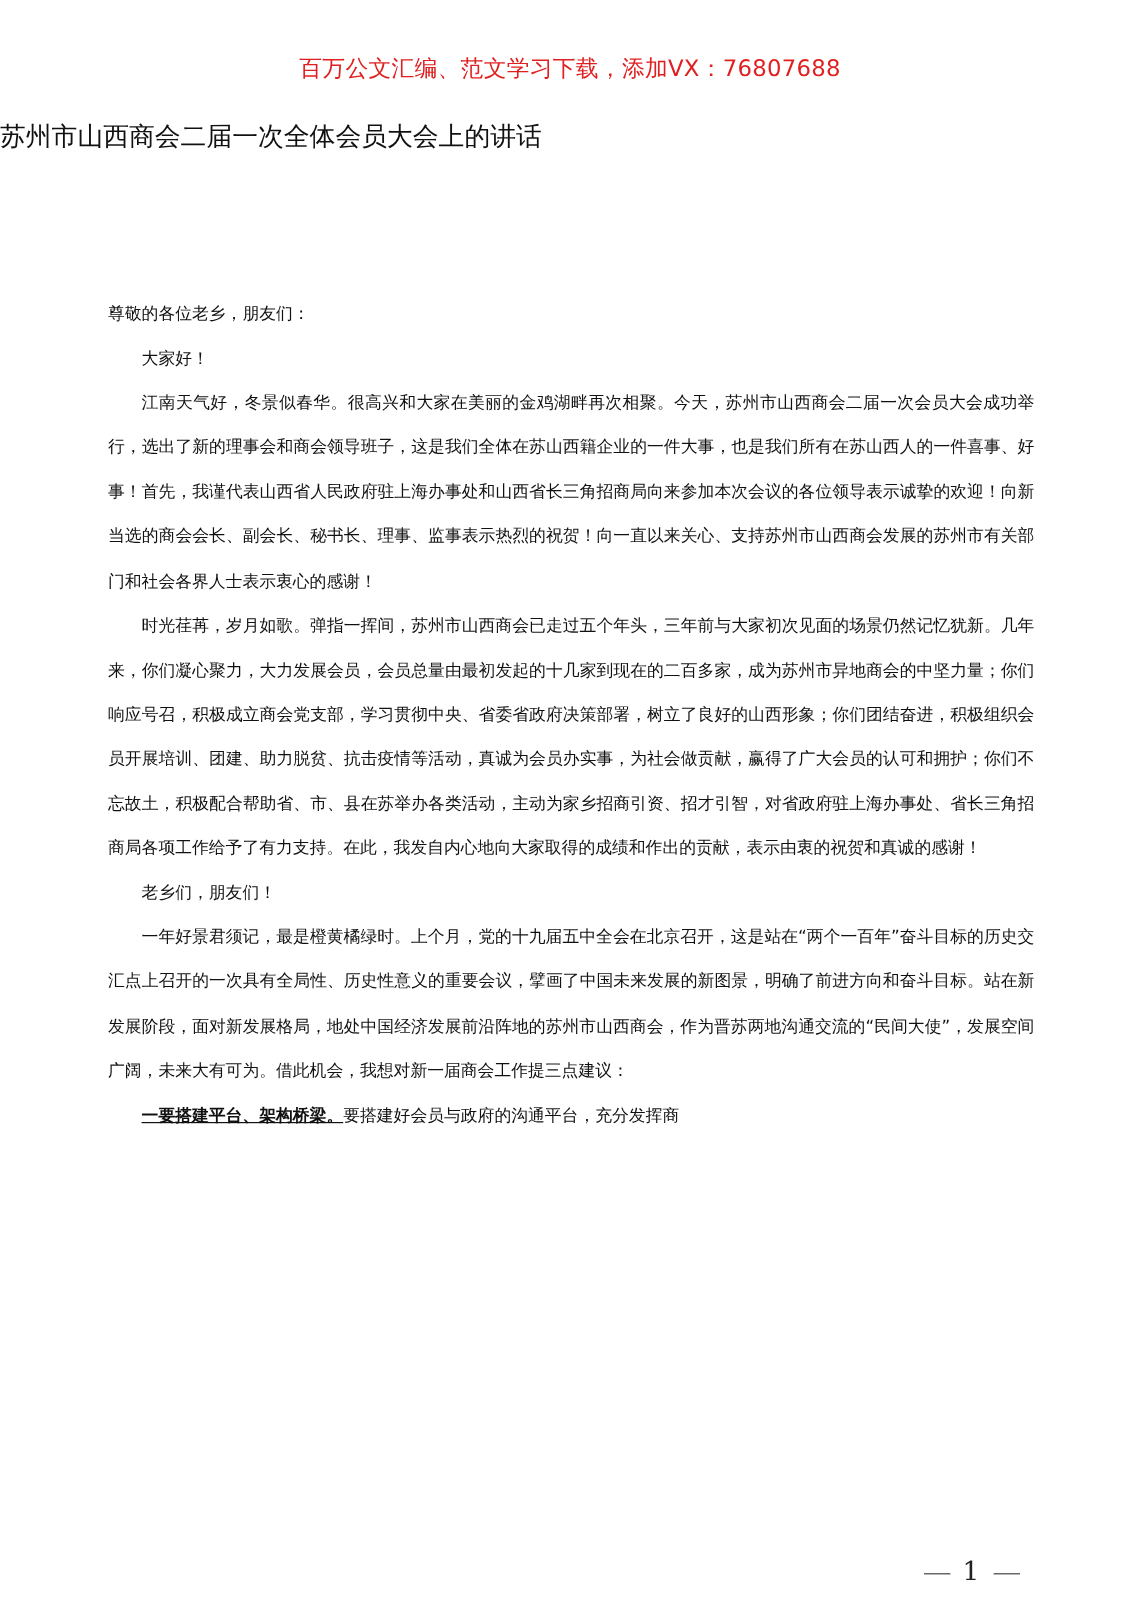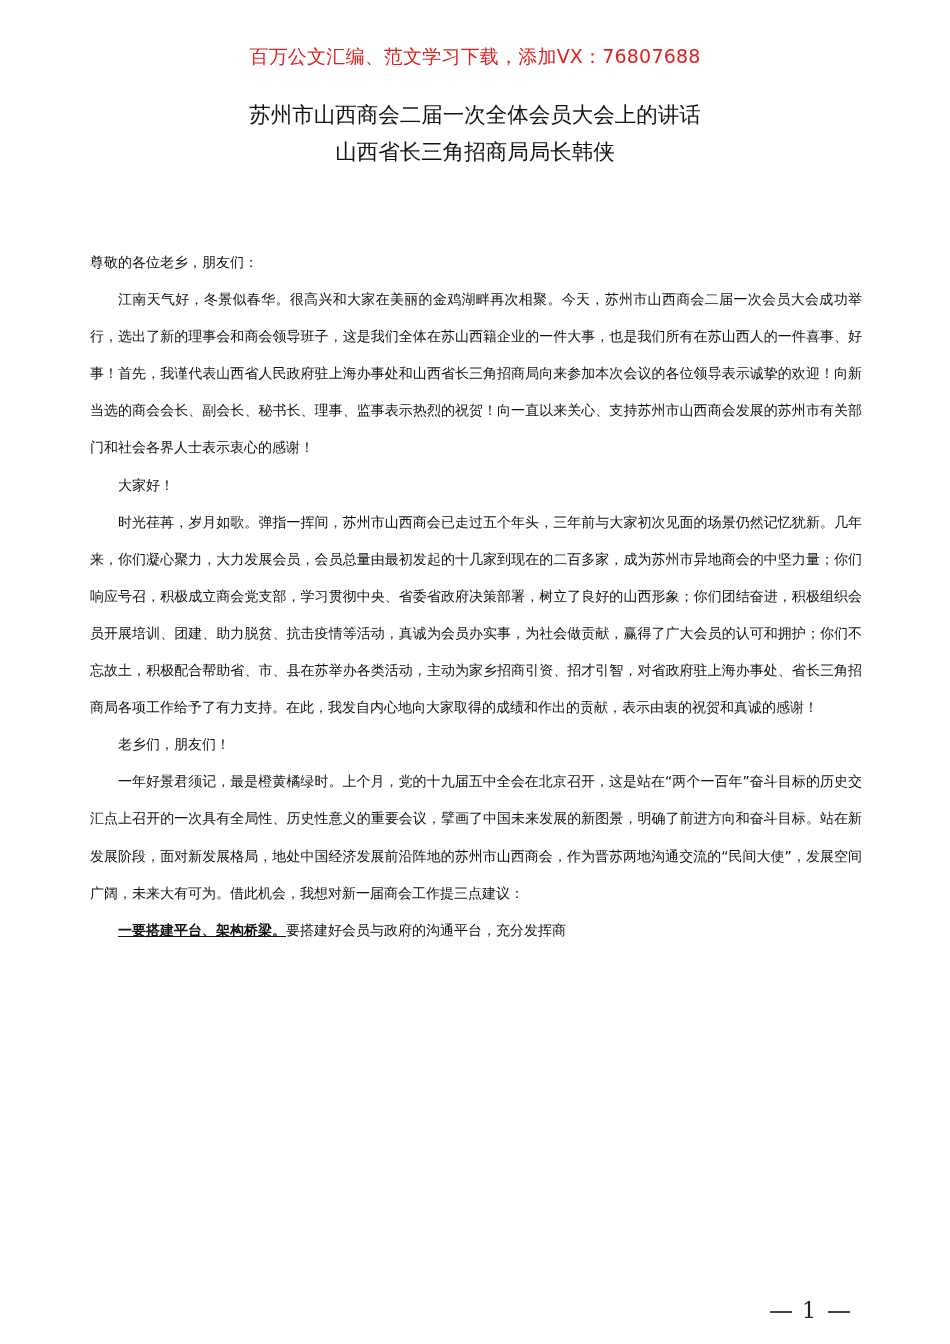--- a/index.html
+++ b/index.html
@@ -1,47 +1,46 @@
 <!DOCTYPE html>
 <html><head>
 <meta charset="utf-8">
 <style>
   html, body { margin: 0; padding: 0; background: #ffffff; }
   body { width: 950px; height: 1344px; position: relative; overflow: hidden;
          font-family: "DejaVu Sans", "Liberation Sans", sans-serif; color: #111; }
   .watermark { position: absolute; top: 44px; left: 0; width: 950px; text-align: center;
                font-size: 19px; color: #e02020; letter-spacing: 0.2px; }
-  .title-block { position: absolute; top: 96px; left: 0; width: 950px; text-align: center;
+  .title-block { position: absolute; top: 96px; left: 0; width: 950px; text-align: left;
                  font-size: 21.5px; line-height: 37px; color: #111; }
   .body-text { position: absolute; top: 244px; left: 90px; width: 772px;
                font-size: 14px; line-height: 37.1px; color: #111; text-align: justify;
                text-justify: inter-character; }
   .body-text p { margin: 0; }
   .indent { text-indent: 2em; }
   .bold-lead { font-weight: bold; text-decoration: underline; }
   .page-number { position: absolute; top: 1298px; left: 760px; font-size: 22px;
                  font-family: "DejaVu Serif", "Liberation Serif", serif; color: #222;
                  letter-spacing: 2px; }
   .page-number .dash { display: inline-block; width: 22px; height: 1.5px; background: #444;
                        vertical-align: middle; margin: 0 10px; }
 </style>
 </head>
 <body>
 
 <div class="watermark">百万公文汇编、范文学习下载，添加VX：76807688</div>
 
 <div class="title-block">
   <div>苏州市山西商会二届一次全体会员大会上的讲话</div>
-  <div>山西省长三角招商局局长韩侠</div>
 </div>
 
 <div class="body-text">
   <p>尊敬的各位老乡，朋友们：</p>
+  <p class="indent">大家好！</p>
   <p class="indent">江南天气好，冬景似春华。很高兴和大家在美丽的金鸡湖畔再次相聚。今天，苏州市山西商会二届一次会员大会成功举行，选出了新的理事会和商会领导班子，这是我们全体在苏山西籍企业的一件大事，也是我们所有在苏山西人的一件喜事、好事！首先，我谨代表山西省人民政府驻上海办事处和山西省长三角招商局向来参加本次会议的各位领导表示诚挚的欢迎！向新当选的商会会长、副会长、秘书长、理事、监事表示热烈的祝贺！向一直以来关心、支持苏州市山西商会发展的苏州市有关部门和社会各界人士表示衷心的感谢！</p>
-  <p class="indent">大家好！</p>
   <p class="indent">时光荏苒，岁月如歌。弹指一挥间，苏州市山西商会已走过五个年头，三年前与大家初次见面的场景仍然记忆犹新。几年来，你们凝心聚力，大力发展会员，会员总量由最初发起的十几家到现在的二百多家，成为苏州市异地商会的中坚力量；你们响应号召，积极成立商会党支部，学习贯彻中央、省委省政府决策部署，树立了良好的山西形象；你们团结奋进，积极组织会员开展培训、团建、助力脱贫、抗击疫情等活动，真诚为会员办实事，为社会做贡献，赢得了广大会员的认可和拥护；你们不忘故土，积极配合帮助省、市、县在苏举办各类活动，主动为家乡招商引资、招才引智，对省政府驻上海办事处、省长三角招商局各项工作给予了有力支持。在此，我发自内心地向大家取得的成绩和作出的贡献，表示由衷的祝贺和真诚的感谢！</p>
   <p class="indent">老乡们，朋友们！</p>
   <p class="indent">一年好景君须记，最是橙黄橘绿时。上个月，党的十九届五中全会在北京召开，这是站在“两个一百年”奋斗目标的历史交汇点上召开的一次具有全局性、历史性意义的重要会议，擘画了中国未来发展的新图景，明确了前进方向和奋斗目标。站在新发展阶段，面对新发展格局，地处中国经济发展前沿阵地的苏州市山西商会，作为晋苏两地沟通交流的“民间大使”，发展空间广阔，未来大有可为。借此机会，我想对新一届商会工作提三点建议：</p>
   <p class="indent"><span class="bold-lead">一要搭建平台、架构桥梁。</span><span>要搭建好会员与政府的沟通平台，充分发挥商</span></p>
 </div>
 
 <div class="page-number">
   <span class="dash"></span><span>1</span><span class="dash"></span>
 </div>
 

